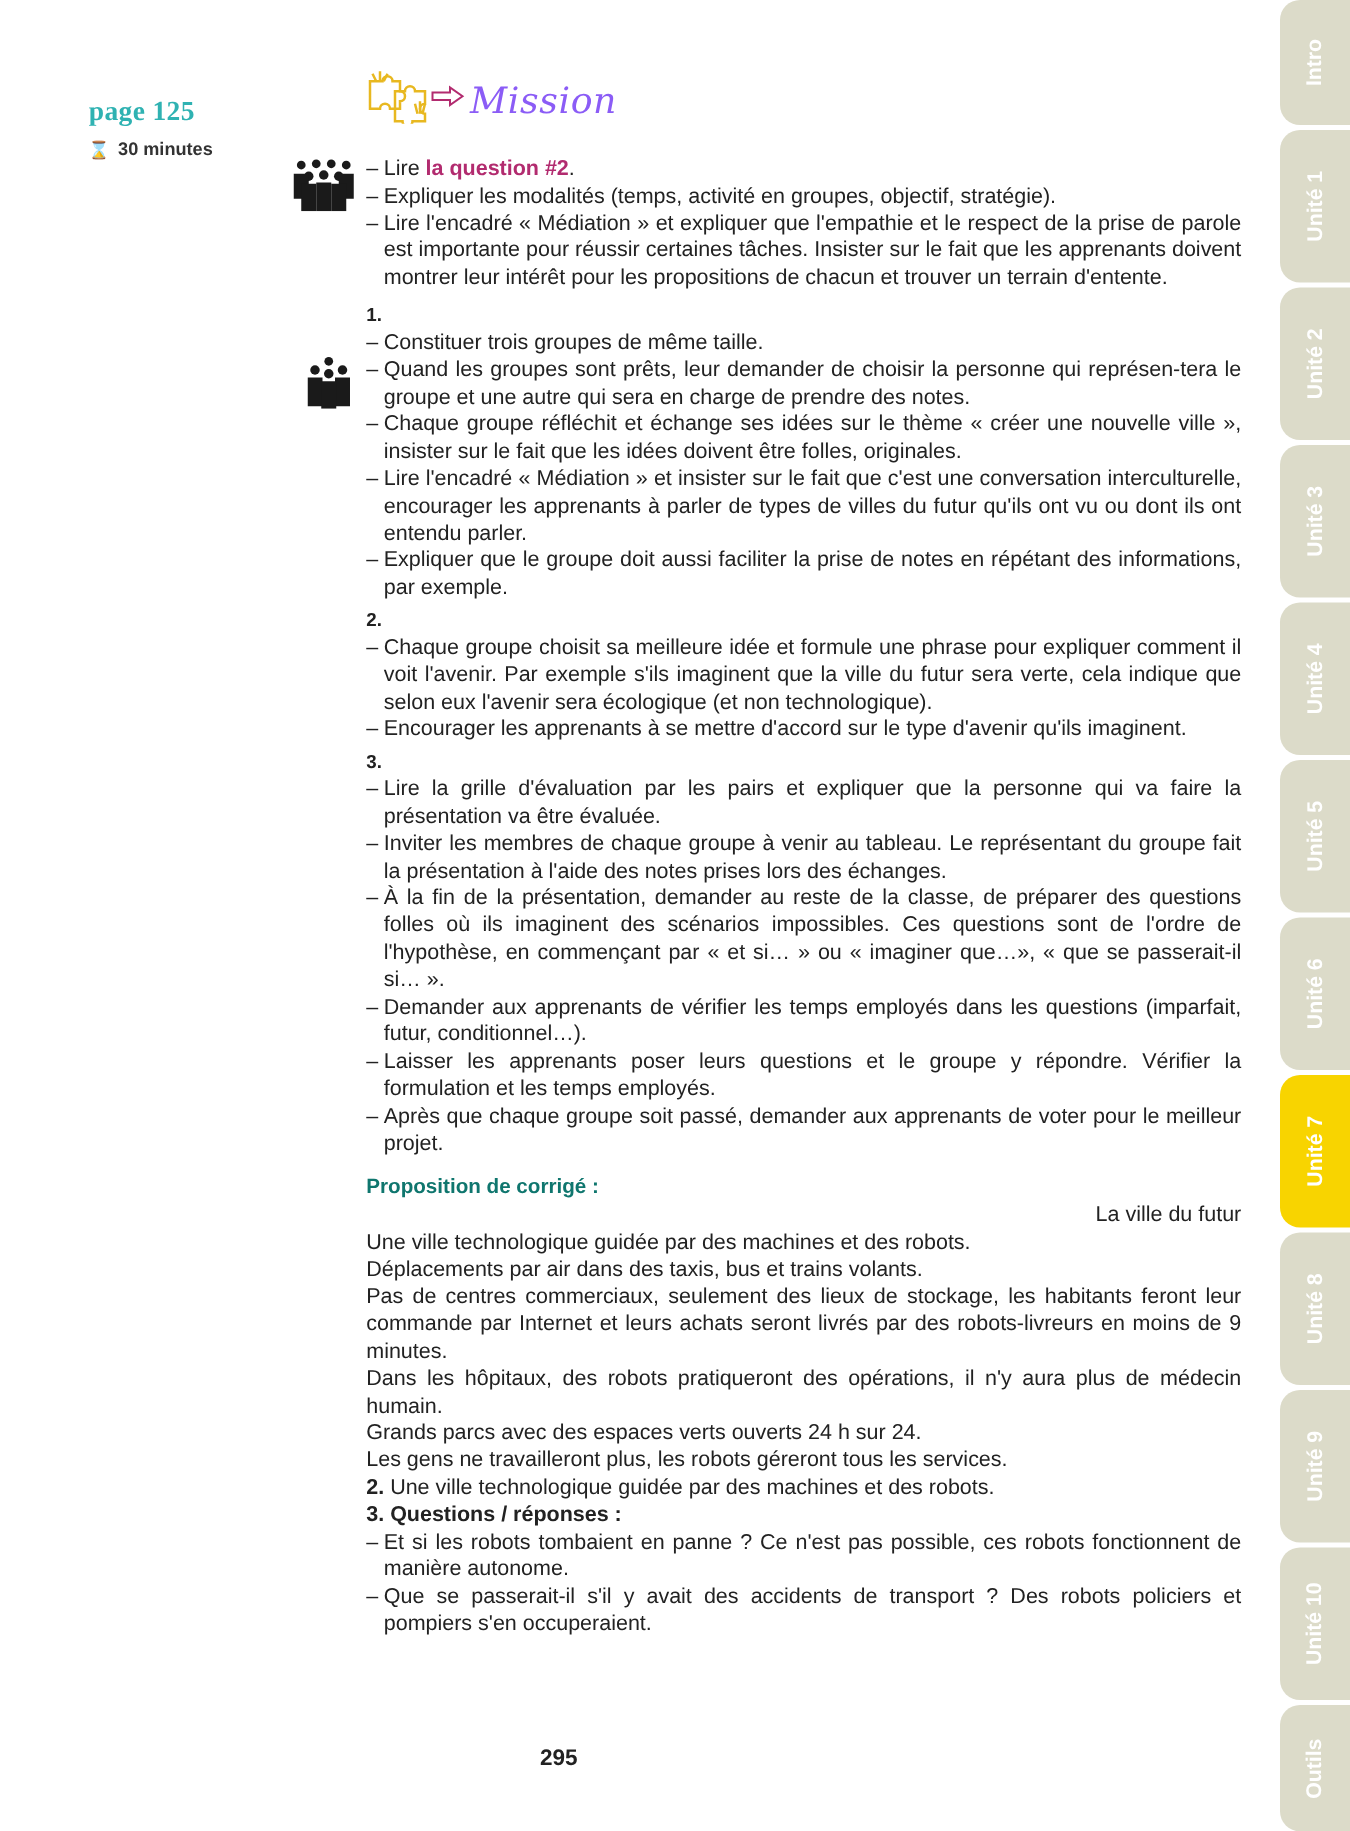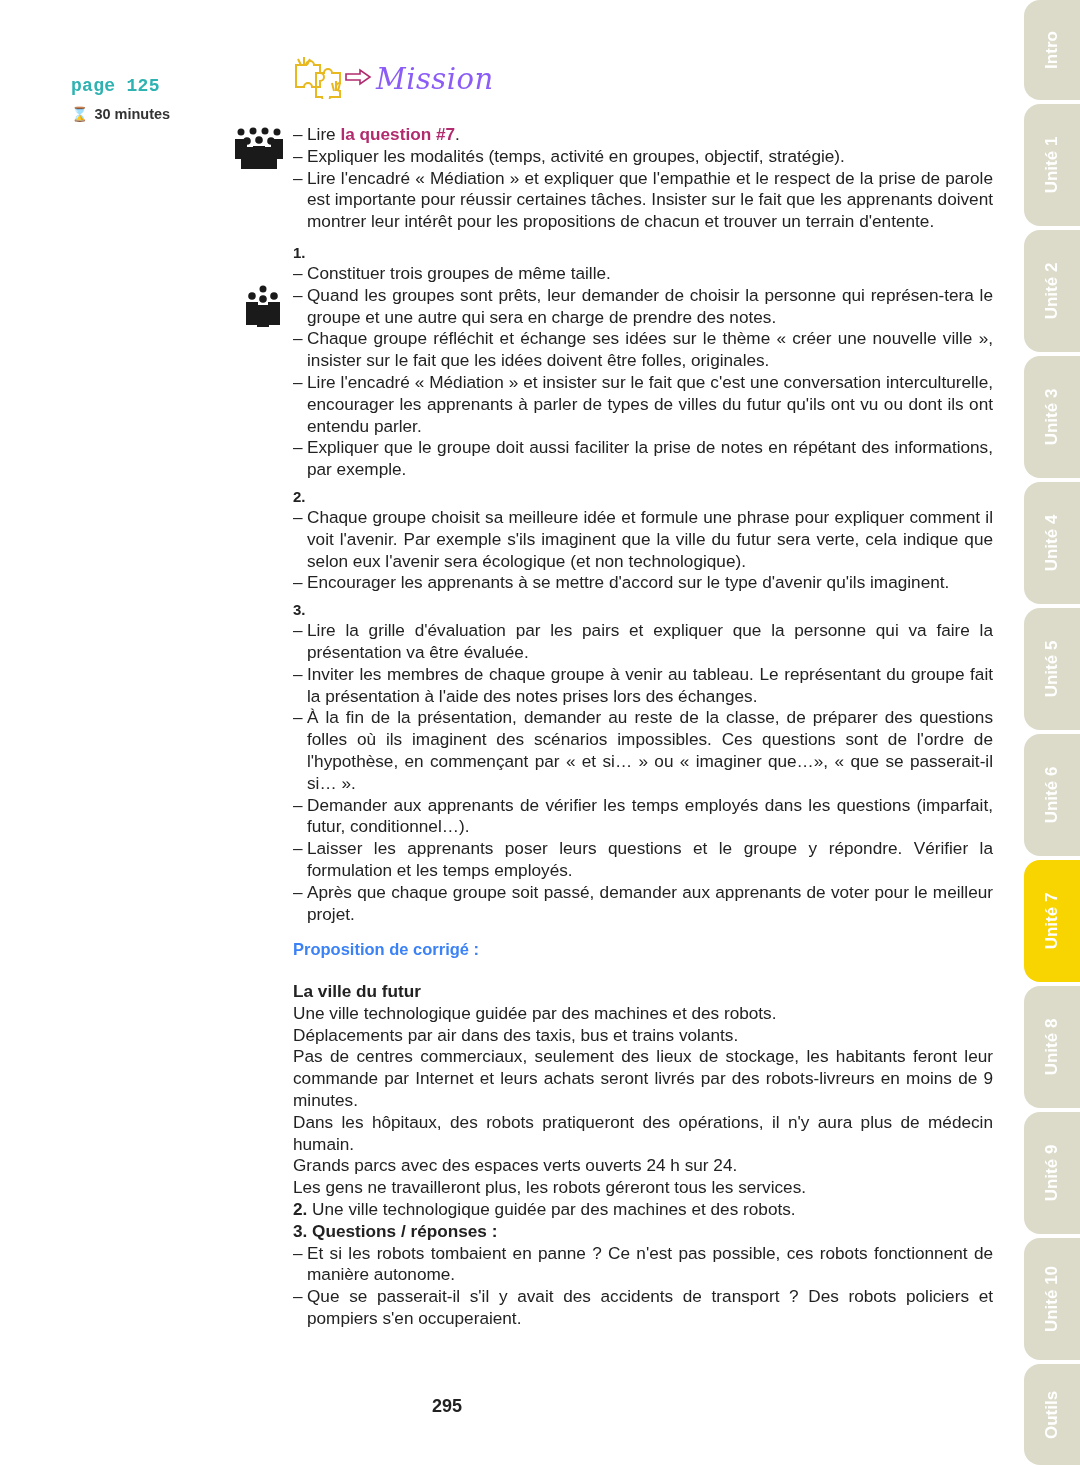--- a/index.html
+++ b/index.html
@@ -3,22 +3,22 @@
 <meta charset="utf-8">
 <style>
   html, body { margin: 0; padding: 0; }
   body {
     width: 1080px; height: 1465px; position: relative; overflow: hidden;
     background: #ffffff; color: #222222;
     font-family: "Liberation Sans", "DejaVu Sans", sans-serif;
   }
   .left-col { position: absolute; left: 71px; top: 76px; }
   .page-ref {
-    font-family: Liberation Mono, monospace;
-    font-weight: bold; font-size: 18px; color: #2fb2b2; letter-spacing: 0.3px;
+    font-family: Liberation Serif, serif;
+    font-weight: bold; font-size: 22px; color: #2fb2b2; letter-spacing: 0.3px;
   }
   .duration { margin-top: 10px; font-size: 14.5px; font-weight: bold; color: #333; display: flex; align-items: center; gap: 6px; }
   .hourglass { font-size: 14px; color: #444; }
 
   .mission-head { position: absolute; left: 292px; top: 55px; display: flex; align-items: center; }
   .mission-title {
     font-family: "DejaVu Serif", "Liberation Serif", serif; font-style: italic;
     font-size: 29px; color: #8b5cf6; margin-left: 4px; letter-spacing: 0.5px;
   }
 
@@ -27,23 +27,23 @@
     font-size: 17.2px; line-height: 21.8px; color: #222;
   }
   .block { position: relative; }
   .num { font-weight: bold; font-size: 15px; line-height: 21px; }
   ul.dash { list-style: none; margin: 0; padding: 0; }
   ul.dash li {
     position: relative; padding-left: 14px; text-align: justify;
   }
   ul.dash li::before { content: "–"; position: absolute; left: 0; top: 0; }
   .accent { color: #b22b6f; font-weight: bold; }
-  .corr-title { color: #3b82f6; font-weight: bold; font-size: 16.5px; margin-top: 14px; }
+  .corr-title { color: #0f766e; font-weight: bold; font-size: 16.5px; margin-top: 14px; }
   .bold { font-weight: bold; }
-  .subhead { font-weight: bold; margin-top: 20px; }
+  .subhead { font-weight: normal; margin-top: 0; text-align: right; }
   p.line { margin: 0; text-align: justify; }
 
   .group-icon-large { position: absolute; left: 234px; top: 127px; }
   .group-icon-small { position: absolute; left: 246px; top: 285px; }
 
   .tabs { position: absolute; right: 0; top: 0; width: 56px; height: 1465px; }
   .tab {
     position: absolute; right: 0; width: 56px; background: #dcdbc9;
     border-radius: 16px 0 0 16px; display: flex; align-items: center; justify-content: center;
   }
@@ -104,21 +104,21 @@
       <circle cx="17" cy="14" r="3.8"></circle>
     <path d="M0 17 h12 v23 h-12 z"></path>
       <path d="M22 17 h12 v23 h-12 z"></path>
       <path d="M11 20 h12 v22 h-12 z"></path>
   </svg>
 </div>
 
 <div class="content">
 
   <ul class="dash">
-    <li><span>Lire </span><span class="accent">la question #7</span><span>.</span></li>
+    <li><span>Lire </span><span class="accent">la question #2</span><span>.</span></li>
     <li>Expliquer les modalités (temps, activité en groupes, objectif, stratégie).</li>
     <li>Lire l'encadré « Médiation » et expliquer que l'empathie et le respect de la prise de parole est importante pour réussir certaines tâches. Insister sur le fait que les apprenants doivent montrer leur intérêt pour les propositions de chacun et trouver un terrain d'entente.</li>
   </ul>
 
   <div class="block" style="margin-top:9px">
     <div class="num">1.</div>
     <ul class="dash">
       <li>Constituer trois groupes de même taille.</li>
       <li>Quand les groupes sont prêts, leur demander de choisir la personne qui représen-tera le groupe et une autre qui sera en charge de prendre des notes.</li>
       <li>Chaque groupe réfléchit et échange ses idées sur le thème « créer une nouvelle ville », insister sur le fait que les idées doivent être folles, originales.</li>

